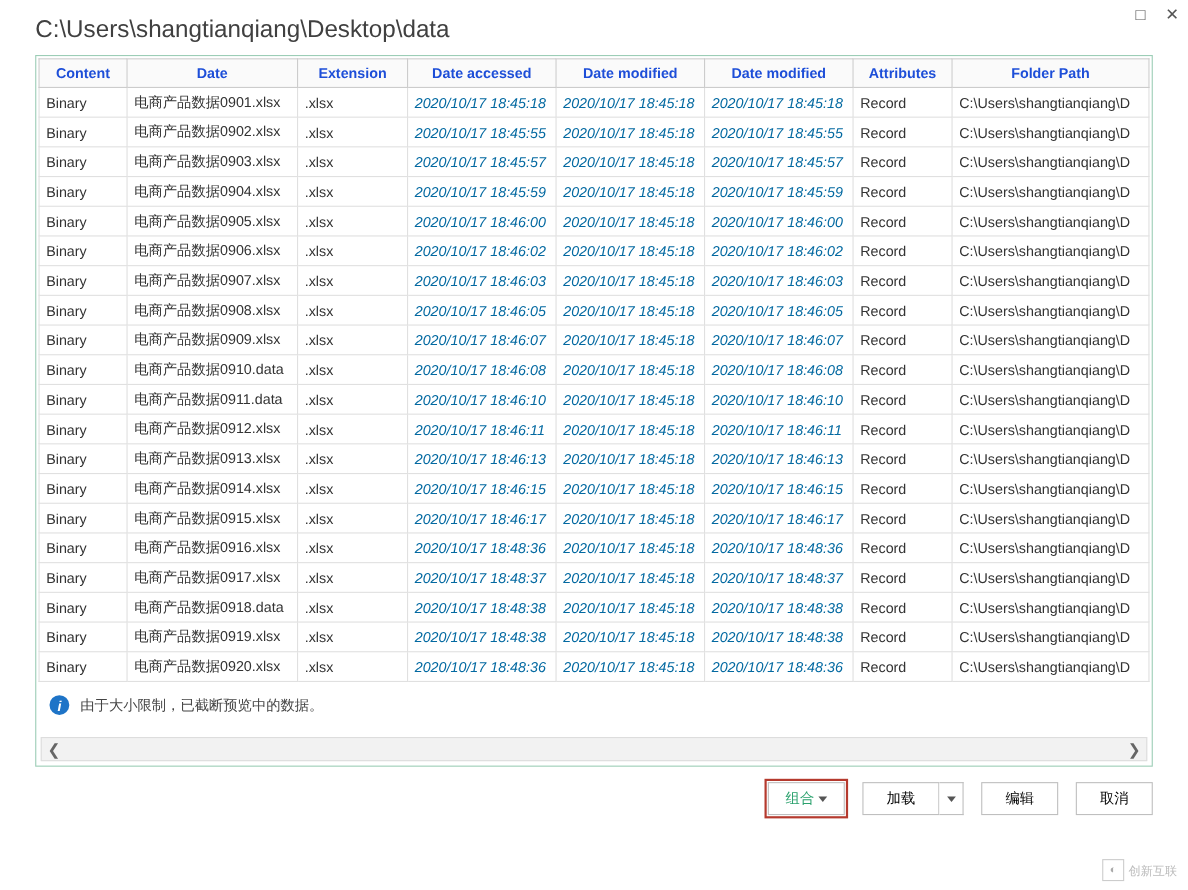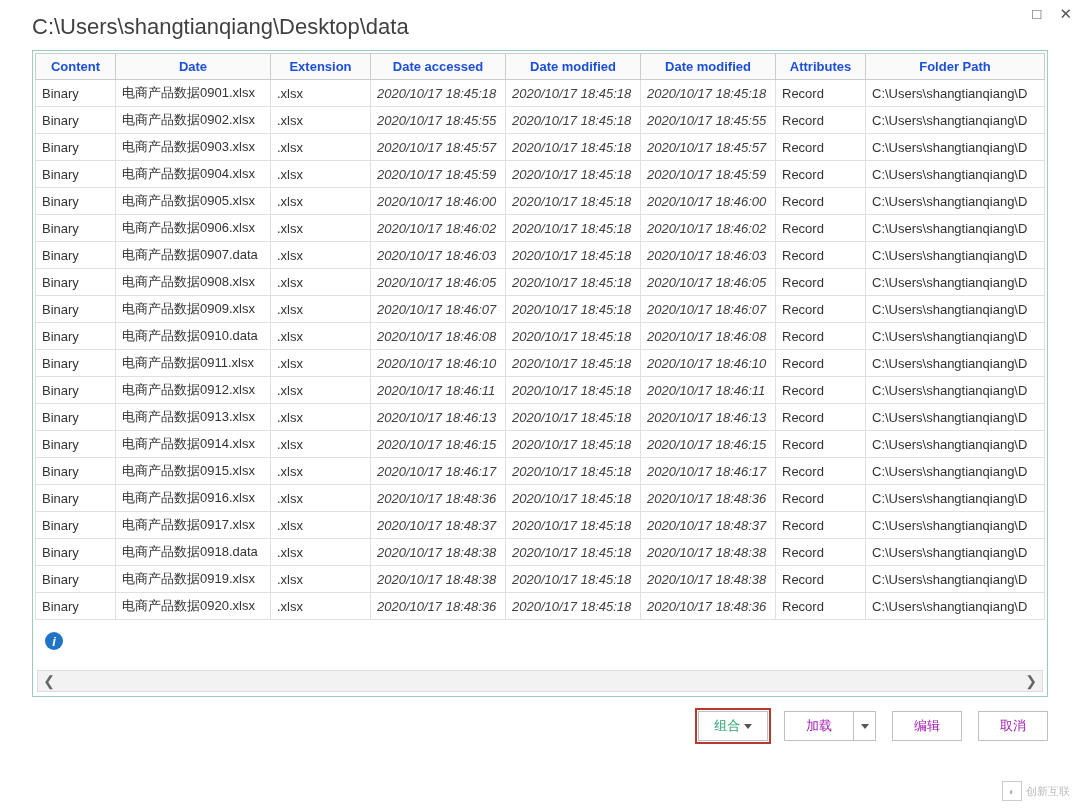--- a/index.html
+++ b/index.html
@@ -65,21 +65,21 @@
     color: #333;
   }
   .col-content { width: 80px; }
   .col-name { width: 155px; }
   .col-ext { width: 100px; }
   .col-accessed { width: 135px; }
   .col-modified { width: 135px; }
   .col-created { width: 135px; }
   .col-attr { width: 90px; }
   .col-path { width: auto; }
-  .italic { font-style: italic; color: #404040;}
+  .italic { font-style: italic; color: #0369a1;}
   .info-row {
     display: flex;
     align-items: center;
     gap: 10px;
     padding: 12px 10px 20px 10px;
     color: #444;
   }
   .info-icon {
     width: 18px; height: 18px; border-radius: 50%;
     background: #1e74c7;
@@ -118,21 +118,21 @@
   .btn {
     min-width: 70px;
     height: 30px;
     background: #fff;
     border: 1px solid #bfbfbf;
     display: inline-flex;
     align-items: center;
     justify-content: center;
     cursor: pointer;
     font-size: 13px;
-    color: #a21caf;
+    color: #000000;
     padding: 0 12px;
   }
   .btn-group {
     display: inline-flex;
   }
   .btn-group .btn.drop {
     min-width: 22px;
     width: 22px;
     padding: 0;
     border-left: none;
@@ -257,21 +257,21 @@
             <td>电商产品数据0906.xlsx</td>
             <td>.xlsx</td>
             <td class="italic">2020/10/17 18:46:02</td>
             <td class="italic">2020/10/17 18:45:18</td>
             <td class="italic">2020/10/17 18:46:02</td>
             <td>Record</td>
             <td>C:\Users\shangtianqiang\D</td>
           </tr>
           <tr>
             <td>Binary</td>
-            <td>电商产品数据0907.data</td>
+            <td>电商产品数据0907.xlsx</td>
             <td>.xlsx</td>
             <td class="italic">2020/10/17 18:46:03</td>
             <td class="italic">2020/10/17 18:45:18</td>
             <td class="italic">2020/10/17 18:46:03</td>
             <td>Record</td>
             <td>C:\Users\shangtianqiang\D</td>
           </tr>
           <tr>
             <td>Binary</td>
             <td>电商产品数据0908.xlsx</td>
@@ -297,21 +297,21 @@
             <td>电商产品数据0910.data</td>
             <td>.xlsx</td>
             <td class="italic">2020/10/17 18:46:08</td>
             <td class="italic">2020/10/17 18:45:18</td>
             <td class="italic">2020/10/17 18:46:08</td>
             <td>Record</td>
             <td>C:\Users\shangtianqiang\D</td>
           </tr>
           <tr>
             <td>Binary</td>
-            <td>电商产品数据0911.xlsx</td>
+            <td>电商产品数据0911.data</td>
             <td>.xlsx</td>
             <td class="italic">2020/10/17 18:46:10</td>
             <td class="italic">2020/10/17 18:45:18</td>
             <td class="italic">2020/10/17 18:46:10</td>
             <td>Record</td>
             <td>C:\Users\shangtianqiang\D</td>
           </tr>
           <tr>
             <td>Binary</td>
             <td>电商产品数据0912.xlsx</td>
@@ -401,20 +401,21 @@
             <td class="italic">2020/10/17 18:48:36</td>
             <td>Record</td>
             <td>C:\Users\shangtianqiang\D</td>
           </tr>
         </tbody>
     </table>
   </div>
 
   <div class="info-row">
     <span class="info-icon">i</span>
+    <span>由于大小限制，已截断预览中的数据。</span>
   </div>
 
   <div class="hscroll">
     <span class="arrow">❮</span>
     <span class="track"></span>
     <span class="arrow">❯</span>
   </div>
 </div>
 
 <div class="button-row">

